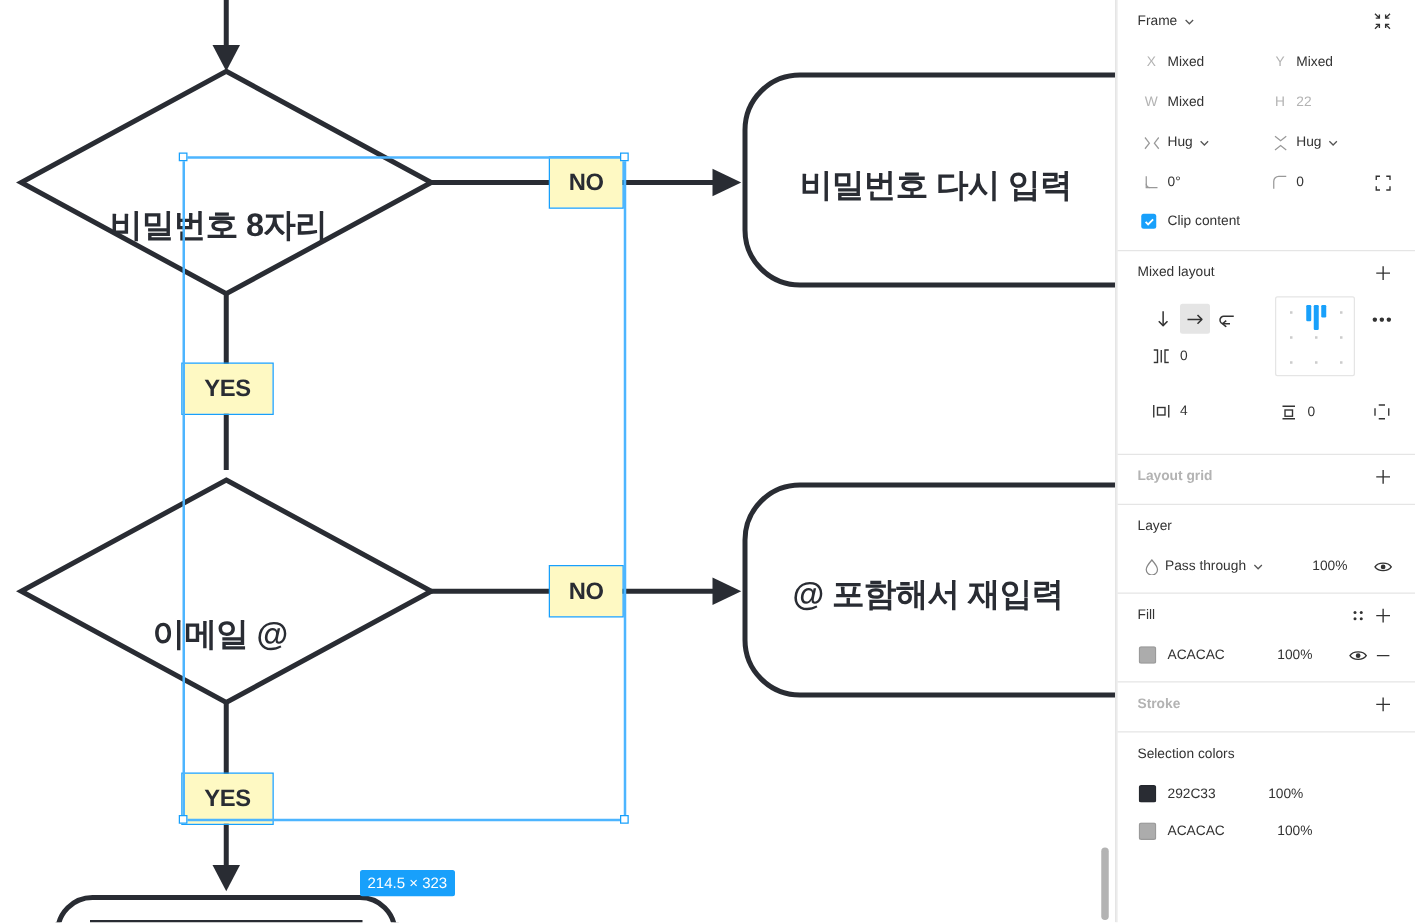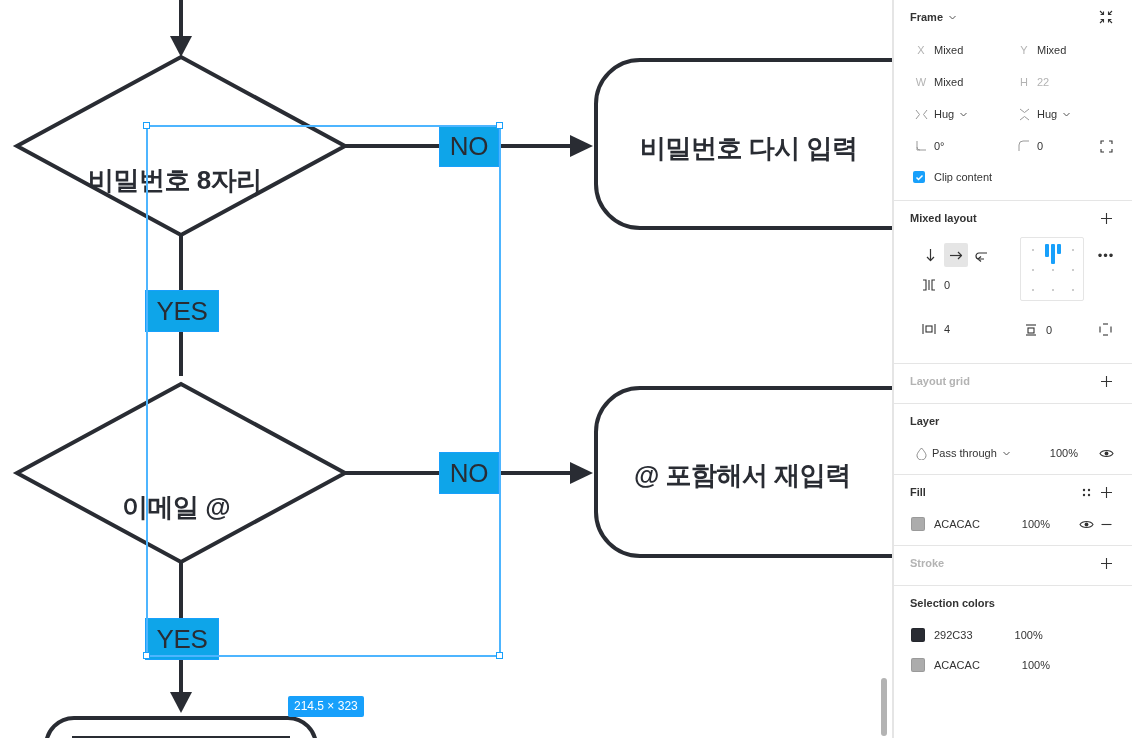--- a/index.html
+++ b/index.html
@@ -25,24 +25,24 @@
     font-weight: bold;
     color: #292c33;
     white-space: nowrap;
     letter-spacing: -0.5px;
   }
   .diamond-label { font-size: 26px; margin-top: 32px; }
   .rect-label { font-size: 26px; }
 
   .tag {
     position: absolute;
-    background: #0ea5e9;
+    background: #fef9c3;
     color: #292c33;
-    font-weight: normal;
-    font-size: 26px;
+    font-weight: bold;
+    font-size: 19px;
     line-height: 1;
     display: flex;
     align-items: center;
     justify-content: center;
     letter-spacing: -0.3px;
   }
 
   
   .sel-line { position: absolute; background: #4db5ff; }
   .sel-line.v { width: 1.5px; }
@@ -91,21 +91,21 @@
     color: #333333;
   }
   .section { padding: 0 16px; position: relative; }
   .divider { height: 1px; background: #e5e5e5; margin: 0; }
 
   .sec-head {
     display: flex; align-items: center;
     height: 34px;
   }
   .sec-title {
-    font-size: 11px; font-weight: bold; color: #333333;
+    font-size: 11px; font-weight: normal; color: #333333;
   }
   .sec-title.muted { color: #b3b3b3; font-weight: bold; }
   .spacer { flex: 1; }
 
   .icon-btn {
     width: 20px; height: 20px;
     display: flex; align-items: center; justify-content: center;
     color: #333333;
     cursor: default;
   }

